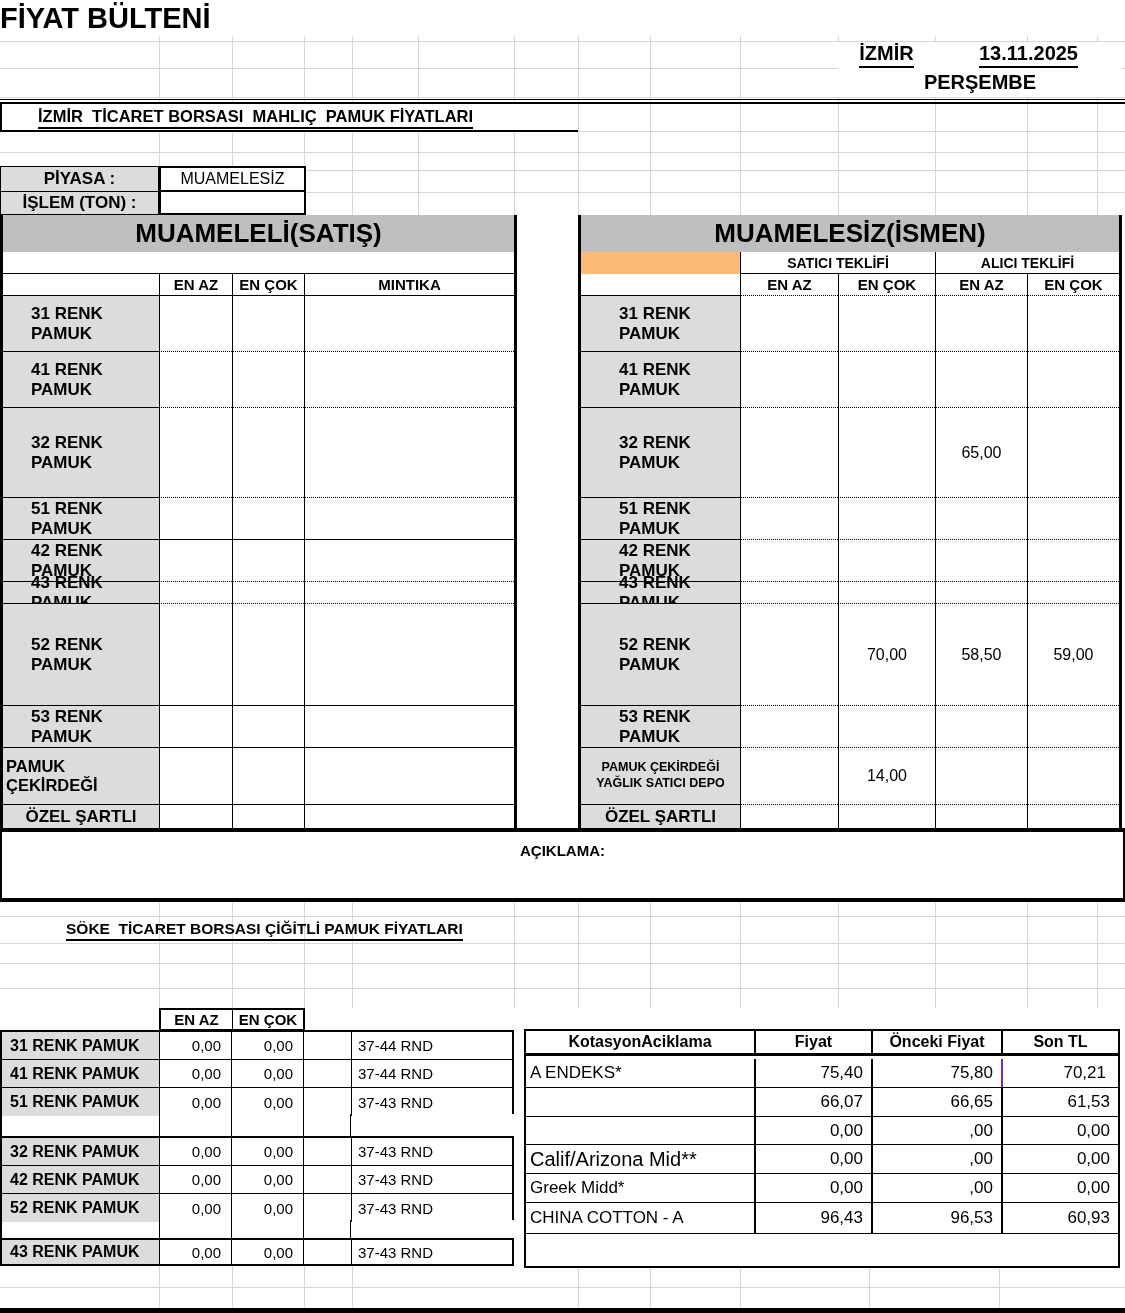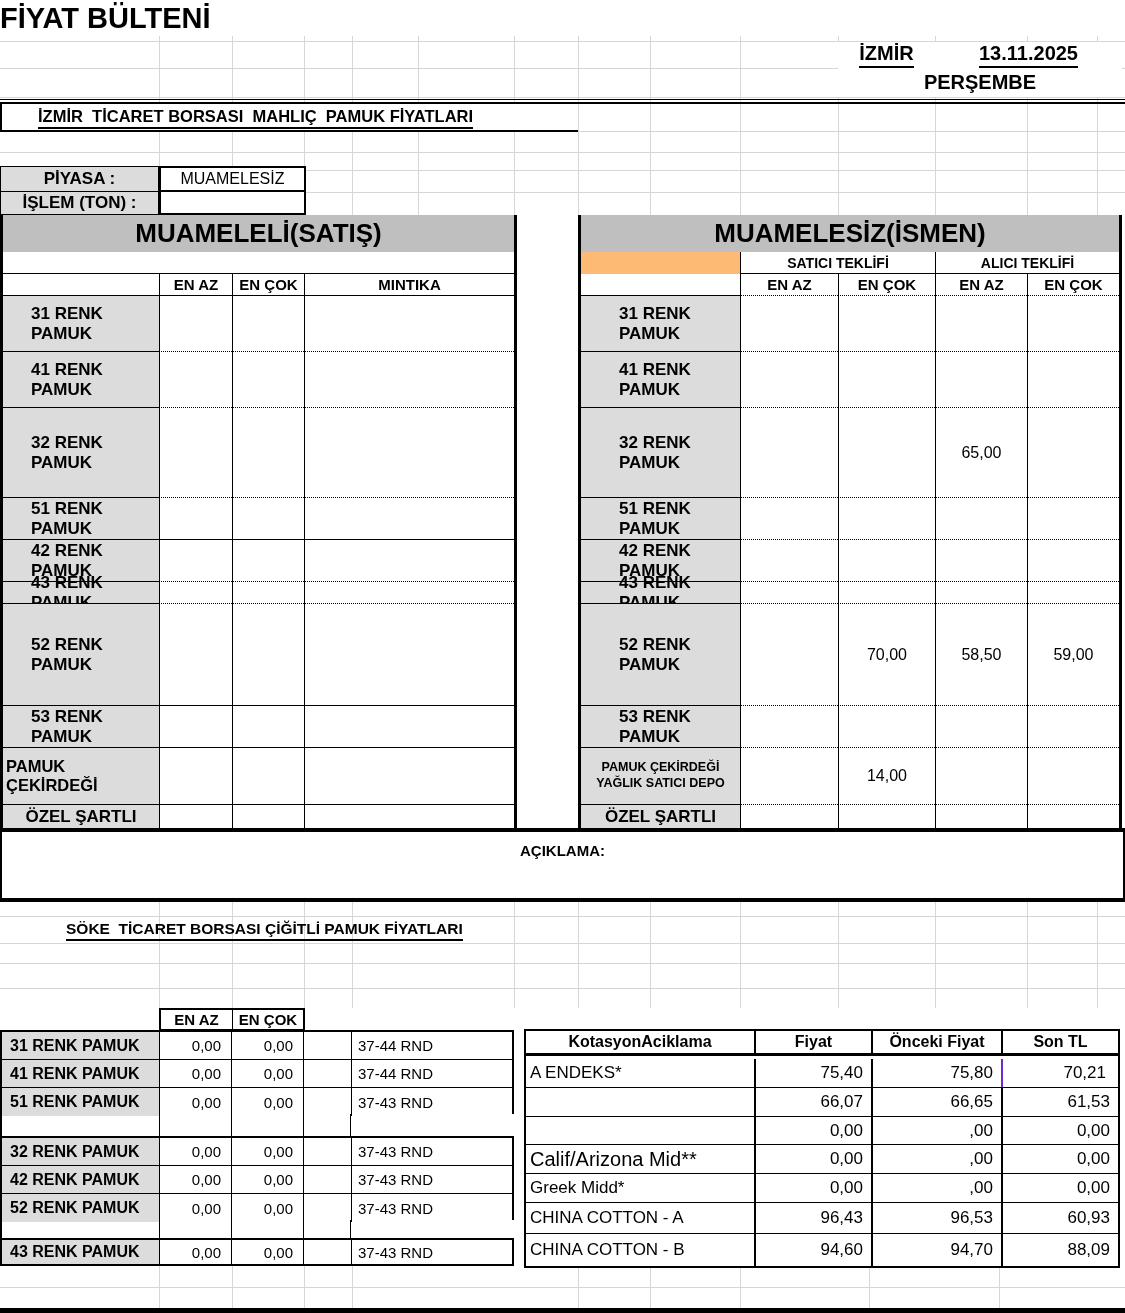--- a/index.html
+++ b/index.html
@@ -372,23 +372,17 @@
       <div class="cell rt" style="left:228px;width:117px;border-left:2px solid #000;padding-right:8px;font-size:17px">0,00</div>
       <div class="cell rt" style="left:345px;width:130px;border-left:2px solid #000;padding-right:8px;font-size:17px">,00</div>
       <div class="cell rt" style="left:475px;width:117px;border-left:2px solid #000;padding-right:8px;font-size:17px">0,00</div>
     </div>
     <div class="row" style="top:172px;height:31px;border-bottom:1.5px solid #000">
       <div class="cell" style="left:0;width:228px;padding-left:4px;font-size:17px">CHINA COTTON - A</div>
       <div class="cell rt" style="left:228px;width:117px;border-left:2px solid #000;padding-right:8px;font-size:17px">96,43</div>
       <div class="cell rt" style="left:345px;width:130px;border-left:2px solid #000;padding-right:8px;font-size:17px">96,53</div>
       <div class="cell rt" style="left:475px;width:117px;border-left:2px solid #000;padding-right:8px;font-size:17px">60,93</div>
     </div>
-    <div class="row" style="top:203px;height:32px">
-      <div class="cell" style="left:0;width:228px;padding-left:4px;font-size:17px">CHINA COTTON - B</div>
-      <div class="cell rt" style="left:228px;width:117px;border-left:2px solid #000;padding-right:8px;font-size:17px">94,60</div>
-      <div class="cell rt" style="left:345px;width:130px;border-left:2px solid #000;padding-right:8px;font-size:17px">94,70</div>
-      <div class="cell rt" style="left:475px;width:117px;border-left:2px solid #000;padding-right:8px;font-size:17px">88,09</div>
-    </div>
   </div>
 
   <div class="abs blackbar" style="left:0;top:1308px;width:1125px;height:5px"></div>
 
 </div>
 
 </body></html>

